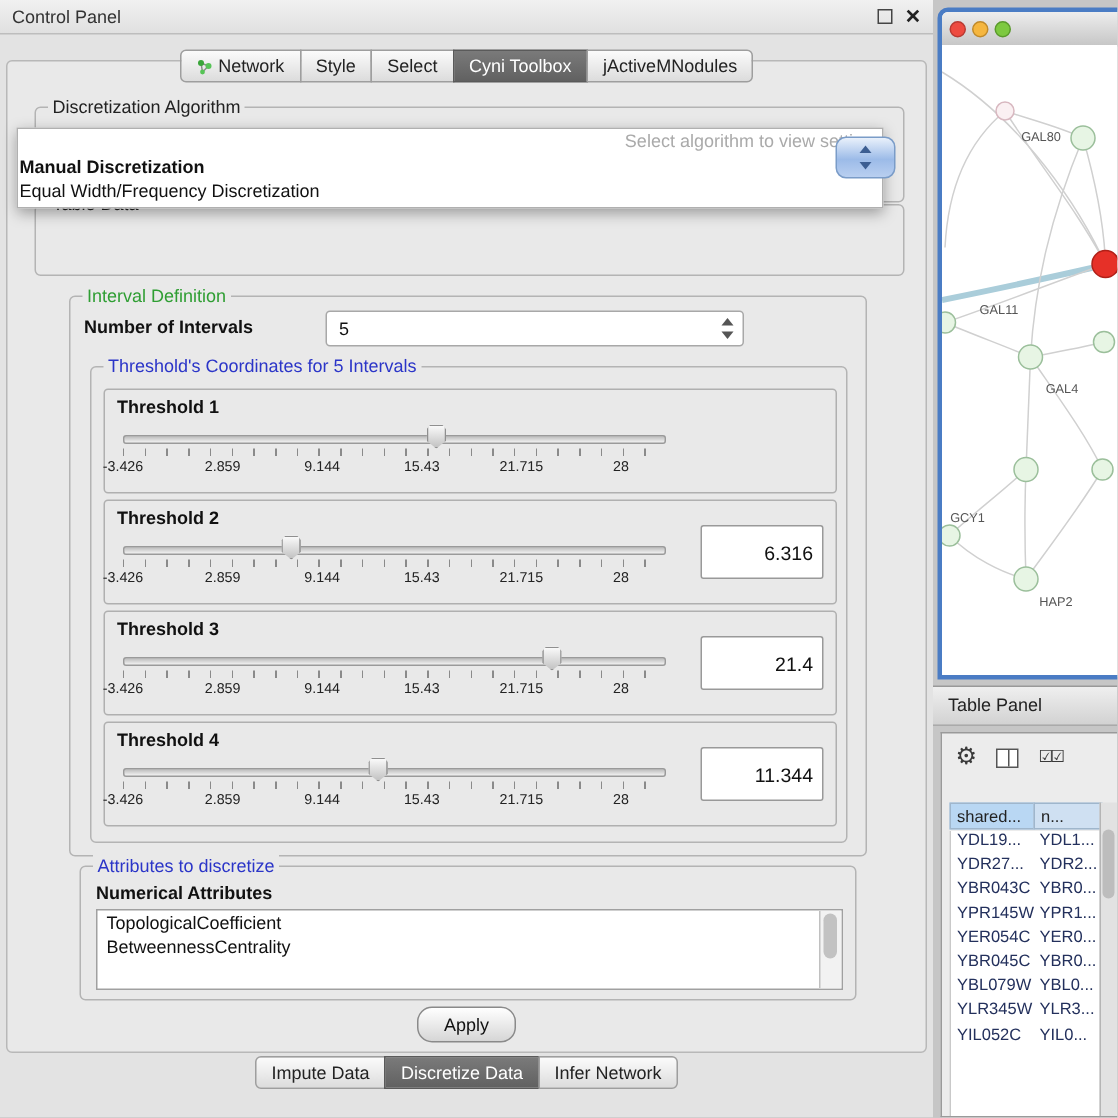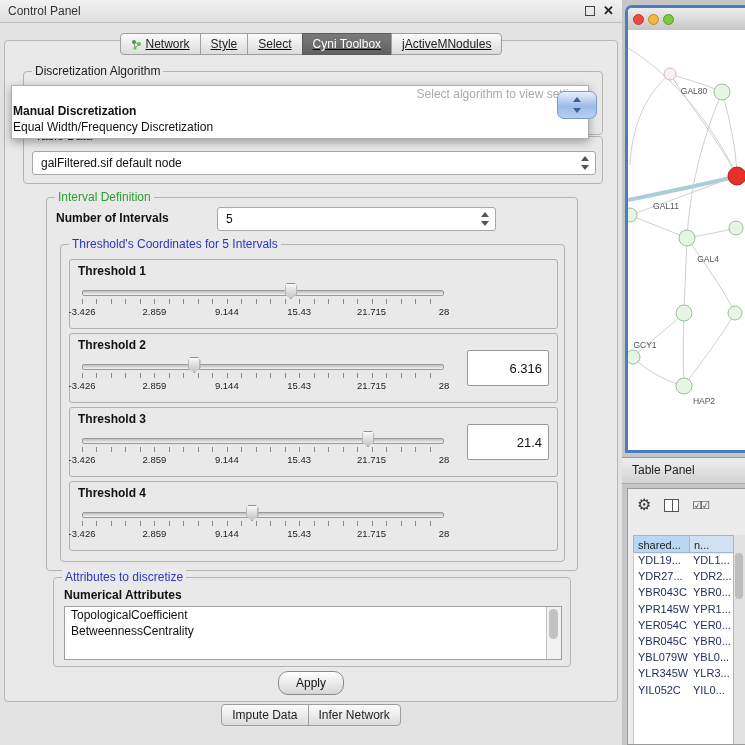--- a/index.html
+++ b/index.html
@@ -8,21 +8,21 @@
 
   
   #left-panel{position:absolute;left:0;top:0;width:622px;height:745px;background:#e3e3e3;}
   .titlebar{position:absolute;left:0;top:0;width:100%;height:22px;background:linear-gradient(#f1f1f1,#e0e0e0);border-bottom:1px solid #bdbdbd;}
   .titlebar .t{position:absolute;left:8px;top:0;line-height:22px;font-size:12px;color:#333;}
   .win-btns{position:absolute;right:8px;top:0;height:22px;display:flex;align-items:center;gap:8px;}
   .float-ico{width:8px;height:8px;border:1.5px solid #444;display:inline-block;}
   .close-ico{font-size:13px;font-weight:bold;color:#222;line-height:22px;}
 
   .tabbar{position:absolute;left:0;width:622px;display:flex;justify-content:center;z-index:6;}
-  #top-tabs{top:33px;text-decoration:underline;}
+  #top-tabs{top:33px;}
   #bottom-tabs{top:704px;}
   .tab{height:20px;line-height:20px;padding:0 10px;font-size:12px;color:#222;background:linear-gradient(#fbfbfb,#dcdcdc);border:1px solid #9e9e9e;margin-left:-1px;display:flex;align-items:center;gap:4px;cursor:default;}
   .tab:first-child{border-radius:4px 0 0 4px;margin-left:0;}
   .tab:last-child{border-radius:0 4px 4px 0;}
   .tab.active{background:linear-gradient(#7a7a7a,#616161);color:#fff;border-color:#5a5a5a;}
 
   #panel-body{position:absolute;left:4px;top:40px;width:612px;height:660px;background:#e9e9e9;border:1px solid #b8b8b8;border-radius:4px;}
 
   .group{position:absolute;border:1px solid #b4b4b4;border-radius:4px;}
   .group-label{position:absolute;top:-8px;left:8px;background:#e9e9e9;padding:0 3px;font-size:12px;color:#222;white-space:nowrap;}
@@ -47,21 +47,21 @@
 
   .bold-label{position:absolute;font-size:12px;font-weight:bold;color:#111;white-space:nowrap;}
 
   
   .th-box{position:absolute;left:8px;width:487px;height:68px;border:1px solid #b0b0b0;border-radius:3px;background:#e9e9e9;}
   .th-label{position:absolute;left:8px;top:4px;font-size:12px;font-weight:bold;color:#111;}
   .slider-zone{position:absolute;left:12px;top:24px;width:362px;height:40px;}
   .groove{position:absolute;left:0;top:6px;width:360px;height:4px;background:linear-gradient(#bdbdbd,#f3f3f3);border:1px solid #9a9a9a;border-radius:2px;}
   .thumb{position:absolute;top:-1px;width:13px;height:16px;transform:translateX(-50%);background:linear-gradient(#fdfdfd,#bfbfbf);clip-path:polygon(50% 100%,0% 68%,0% 20%,20% 0%,80% 0%,100% 20%,100% 68%);box-shadow:inset 0 0 0 1px #8f8f8f;}
   .ticks{position:absolute;left:0;top:15px;width:362px;height:5px;background:repeating-linear-gradient(to right,#8a8a8a 0 1px,transparent 1px 14.48px);}
-  .tick-labels{position:absolute;left:0;top:22px;width:362px;height:12px;}
+  .tick-labels{position:absolute;left:0;top:22px;width:332px;height:12px;}
   .tick-label{position:absolute;transform:translateX(-50%);font-size:9.5px;color:#222;white-space:nowrap;}
   .th-value{position:absolute;right:8px;top:16px;width:82px;height:36px;background:#fff;border:1px solid #999;border-radius:2px;font-size:13px;color:#111;text-align:right;line-height:36px;padding-right:6px;box-sizing:border-box;}
 
   
   #listbox{position:absolute;left:10px;top:28px;width:496px;height:52px;background:#fff;border:1px solid #a0a0a0;overflow:hidden;}
   .list-item{height:16px;line-height:16px;font-size:12px;padding-left:6px;color:#111;white-space:nowrap;}
   .vscroll{position:absolute;right:0;top:0;bottom:0;width:14px;background:#f2f2f2;border-left:1px solid #c0c0c0;}
   .vscroll .thumb-bar{position:absolute;left:2px;top:2px;width:9px;height:30px;background:#c2c2c2;border-radius:5px;}
 
   #apply-btn{position:absolute;left:50%;transform:translateX(-50%);top:630px;width:64px;height:22px;border-radius:10px;background:linear-gradient(#ffffff,#d6d6d6);border:1px solid #8a8a8a;font-size:12px;color:#111;text-align:center;line-height:22px;}
@@ -146,27 +146,20 @@
         <div class="popup-opt bold">Manual Discretization</div>
         <div class="popup-opt">Equal Width/Frequency Discretization</div>
       </div>
       <div id="algo-capsule">
         <span class="arr up"></span>
         <span class="arr down"></span>
       </div>
 
       <div class="group" style="left:18px;top:95px;width:578px;height:46px;">
         <span class="group-label">Table Data</span>
-        <div class="combo" style="left:8px;top:14px;width:562px;">
-          <span class="val">galFiltered.sif default node</span>
-          <span class="stepper">
-              <span class="up"></span>
-              <span class="down"></span>
-            </span>
-        </div>
       </div>
 
       <div class="group" style="left:41px;top:156px;width:530px;height:372px;">
         <span class="group-label gl-green">Interval Definition</span>
 
         <span class="bold-label" style="left:9px;top:13px;">Number of Intervals</span>
         <div class="combo" style="left:170px;top:9px;width:277px;">
           <span class="val">5</span>
           <span class="stepper">
               <span class="up"></span>
@@ -238,20 +231,21 @@
               <div class="ticks"></div>
               <div class="tick-labels">
                   <span class="tick-label" style="left: 0%;">-3.426</span>
                   <span class="tick-label" style="left: 20%;">2.859</span>
                   <span class="tick-label" style="left: 40%;">9.144</span>
                   <span class="tick-label" style="left: 60%;">15.43</span>
                   <span class="tick-label" style="left: 80%;">21.715</span>
                   <span class="tick-label" style="left: 100%;">28</span>
                 </div>
             </div>
+            <div class="th-value">11.344</div>
           </div>
         </div>
       </div>
 
       <div class="group" style="left:48px;top:536px;width:516px;height:88px;">
         <span class="group-label gl-blue">Attributes to discretize</span>
         <span class="bold-label" style="left:10px;top:10px;">Numerical Attributes</span>
         <div id="listbox">
             <div class="list-item">TopologicalCoefficient</div>
             <div class="list-item">BetweennessCentrality</div>
@@ -260,20 +254,23 @@
             </div>
         </div>
       </div>
 
       <div id="apply-btn">Apply</div>
     </div>
 
     <div class="tabbar" id="bottom-tabs">
       <div class="tab">
           <span>Impute Data</span>
+        </div>
+      <div class="tab active">
+          <span>Discretize Data</span>
         </div>
       <div class="tab">
           <span>Infer Network</span>
         </div>
     </div>
   </div>
 
   <div id="right-panel">
 
     <div id="net-window">

